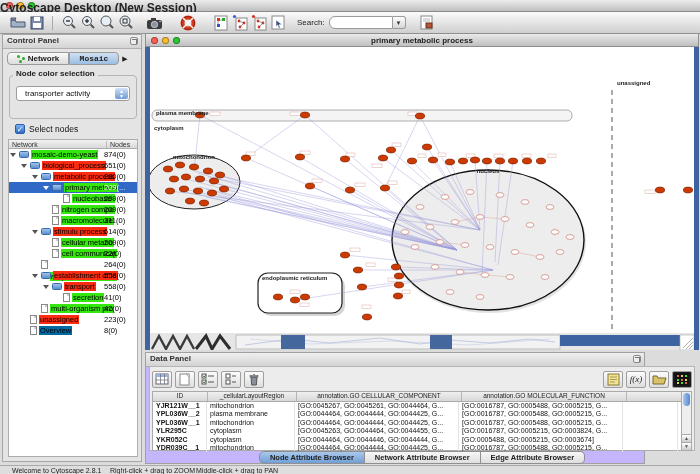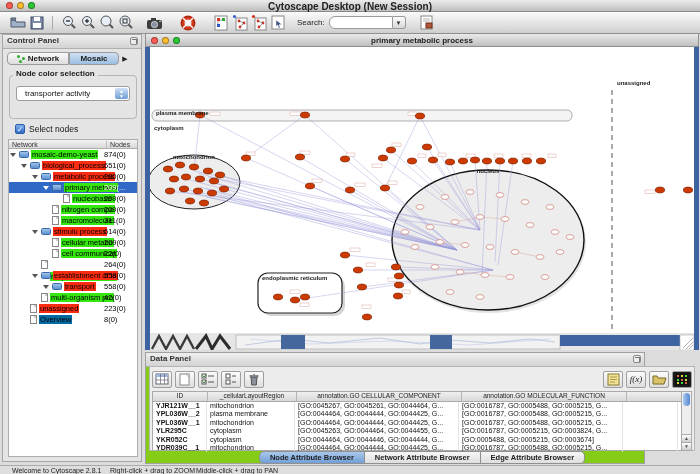--- a/index.html
+++ b/index.html
@@ -7,22 +7,22 @@
        font-family:"Liberation Sans",sans-serif;background:#dcdcdc;
        -webkit-font-smoothing:antialiased;}
   #app{position:absolute;inset:0;}
   .abs{position:absolute;}
 
   
   #titlebar{left:0;top:0;width:700px;height:11px;
     background:linear-gradient(#ececec,#bfbfbf);border-bottom:1px solid #8a8a8a;}
   .macbtn{position:absolute;top:2px;width:7px;height:7px;border-radius:50%;
     border:1px solid rgba(0,0,0,.35);box-sizing:border-box;}
-  #titlebar .t{position:absolute;left:0;right:0;top:1px;text-align:center;
-    font-size:10px;font-weight:bold;color:#222;}
+  #titlebar .t{position:absolute;left:0;right:0;top:1px;text-align:left;
+    font-size:12px;font-weight:bold;color:#222;}
 
   
   #toolbar{left:0;top:12px;width:700px;height:21px;
     background:linear-gradient(#fbfbfb,#cfcfcf);border-bottom:1px solid #979797;
     display:flex;align-items:center;}
   .tbi{width:19px;height:18px;display:flex;align-items:center;justify-content:center;flex:0 0 auto;}
   .tsep{width:1px;height:14px;background:#aaa;margin:0 6px;flex:0 0 auto;}
   #search-label{font-size:8px;color:#222;margin:0 4px 0 10px;}
   #search-field{width:56px;height:11px;background:#fff;border:1px solid #9a9a9a;
     border-radius:6px 0 0 6px;font-size:8px;padding:0 3px;}
@@ -36,21 +36,21 @@
   .panel-head{height:12px;background:linear-gradient(#efefef,#d3d3d3);
     border-bottom:1px solid #b0b0b0;font-size:8px;font-weight:bold;color:#333;
     padding:1px 4px 0;position:relative;}
   .undock{position:absolute;right:3px;top:2px;width:8px;height:8px;
     border:1px solid #8a8a8a;border-radius:2px;background:#eee;box-sizing:border-box;}
   .undock:before{content:"";position:absolute;left:1px;top:1px;width:4px;height:4px;border-top:1px solid #777;border-right:1px solid #777;}
   #cp-tabs{position:absolute;left:4px;top:16px;width:132px;height:15px;display:flex;align-items:center;}
   .cp-tab{height:13px;border:1px solid #9b9b9b;background:linear-gradient(#fafafa,#dcdcdc);
     font-size:8px;font-weight:bold;color:#222;display:flex;align-items:center;justify-content:center;box-sizing:border-box;}
   .cp-tab.net{width:62px;border-radius:4px 0 0 4px;gap:3px;}
-  .cp-tab.sel{width:50px;background:linear-gradient(#cfe0f2,#9dbfe2);border-radius:0 4px 4px 0;}
+  .cp-tab.sel{width:50px;background:linear-gradient(#cfe0f2,#9dbfe2);border-radius:0 4px 4px 0;font-family:Liberation Mono, monospace;}
   #cp-tab-arrow{width:12px;height:13px;display:flex;align-items:center;justify-content:center;font-size:7px;color:#222;}
   .minigraph{width:8px;height:8px;position:relative;}
   .minigraph i{position:absolute;width:3px;height:3px;border-radius:50%;background:#2cab2c;}
   #cp-group{position:absolute;left:6px;top:40px;width:128px;height:44px;
     border:1px solid #b5b5b5;border-radius:4px;box-sizing:border-box;}
   #cp-group-title{position:absolute;left:10px;top:34px;background:#e4e4e4;
     padding:0 3px;font-size:8px;font-weight:bold;color:#222;}
   #combo{position:absolute;left:13px;top:51px;width:114px;height:15px;background:#fff;
     border:1px solid #9c9c9c;border-radius:3px;font-size:8px;color:#111;
     display:flex;align-items:center;box-sizing:border-box;padding-left:8px;}
@@ -86,21 +86,21 @@
 
   
   #net-title{left:145px;top:33px;width:554px;height:14px;
     background:linear-gradient(#e9e9e9,#bfbfbf);border:1px solid #8f8f8f;box-sizing:border-box;}
   #net-title .t{position:absolute;left:0;right:0;top:2px;text-align:center;font-size:8px;font-weight:bold;color:#222;}
   .netborder{background:#3d64a0;}
   #net-canvas{left:150px;top:47px;width:544px;height:286px;background:#fff;overflow:hidden;}
   #net-strip{left:150px;top:333px;width:544px;height:17px;background:#e6e6e6;overflow:hidden;}
 
   
-  #data-panel{left:145px;top:352px;width:500px;height:112px;background:#84cc16;
+  #data-panel{left:145px;top:352px;width:500px;height:112px;background:#c4b5fd;
     border:1px solid #a0a0a0;box-sizing:border-box;}
   #dp-body{position:absolute;left:3px;top:13px;width:546px;height:85px;background:#ececec;
     border:1px solid #b5b5b5;box-sizing:border-box;}
   #dp-toolbar{position:absolute;left:2px;top:2px;right:2px;height:20px;display:flex;align-items:center;justify-content:flex-end;}
   .dpi{width:20px;height:17px;border:1px solid #9e9e9e;border-radius:2px;margin-right:3px;
     background:linear-gradient(#fcfcfc,#dedede);display:flex;align-items:center;justify-content:center;
     box-sizing:border-box;flex:0 0 auto;}
   #dp-table{position:absolute;left:2px;top:24px;width:536px;height:60px;background:#fff;
     border:1px solid #aaa;box-sizing:border-box;font-size:7px;}
   .thead{display:flex;height:9px;background:linear-gradient(#f0f0f0,#d8d8d8);border-bottom:1px solid #aaa;}
@@ -355,20 +355,25 @@
           <span class="tri" style="left: 23px;"></span>
           <span class="folder" style="left: 32px;"></span>
           <span class="lab" style="left: 44px; background: rgb(251, 44, 16);">establishment of lo</span>
           <span class="cnt">558(0)</span>
         </div>
         <div class="tree-row">
           <span class="tri" style="left: 34px;"></span>
           <span class="folder" style="left: 43px;"></span>
           <span class="lab" style="left: 55px; background: rgb(251, 44, 16);">transport</span>
           <span class="cnt">558(0)</span>
+        </div>
+        <div class="tree-row">
+          <span class="file" style="left: 54px;"></span>
+          <span class="lab" style="left: 63px; background: rgb(53, 230, 15);">secretion</span>
+          <span class="cnt">41(0)</span>
         </div>
         <div class="tree-row">
           <span class="file" style="left: 32px;"></span>
           <span class="lab" style="left: 41px; background: rgb(53, 230, 15);">multi-organism pro</span>
           <span class="cnt">42(0)</span>
         </div>
         <div class="tree-row">
           <span class="file" style="left: 21px;"></span>
           <span class="lab" style="left: 30px; background: rgb(251, 44, 16);">unassigned</span>
           <span class="cnt">223(0)</span>

